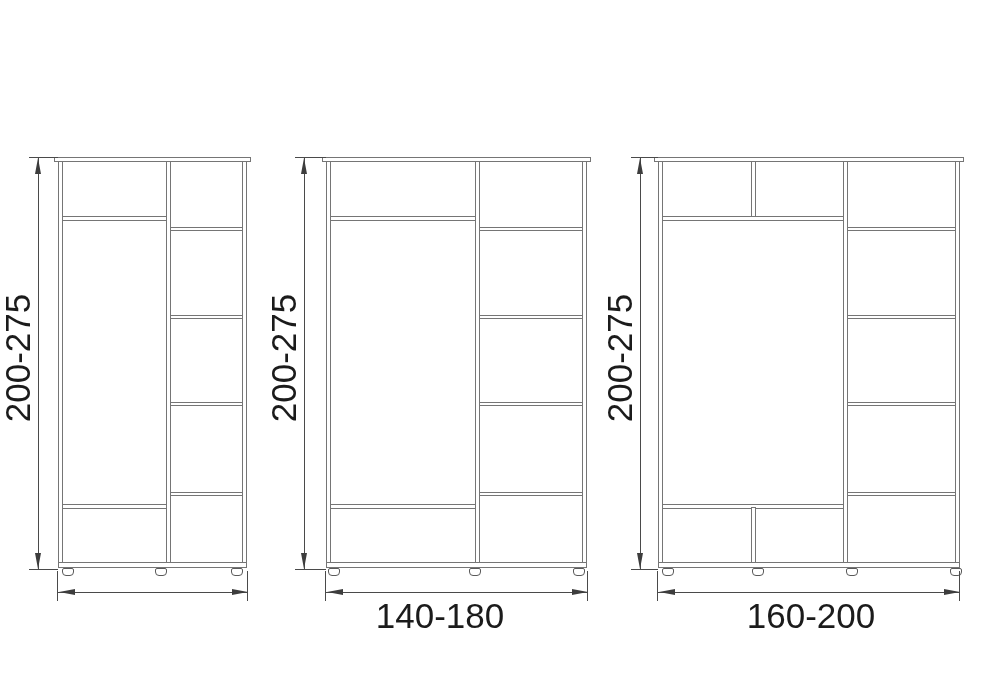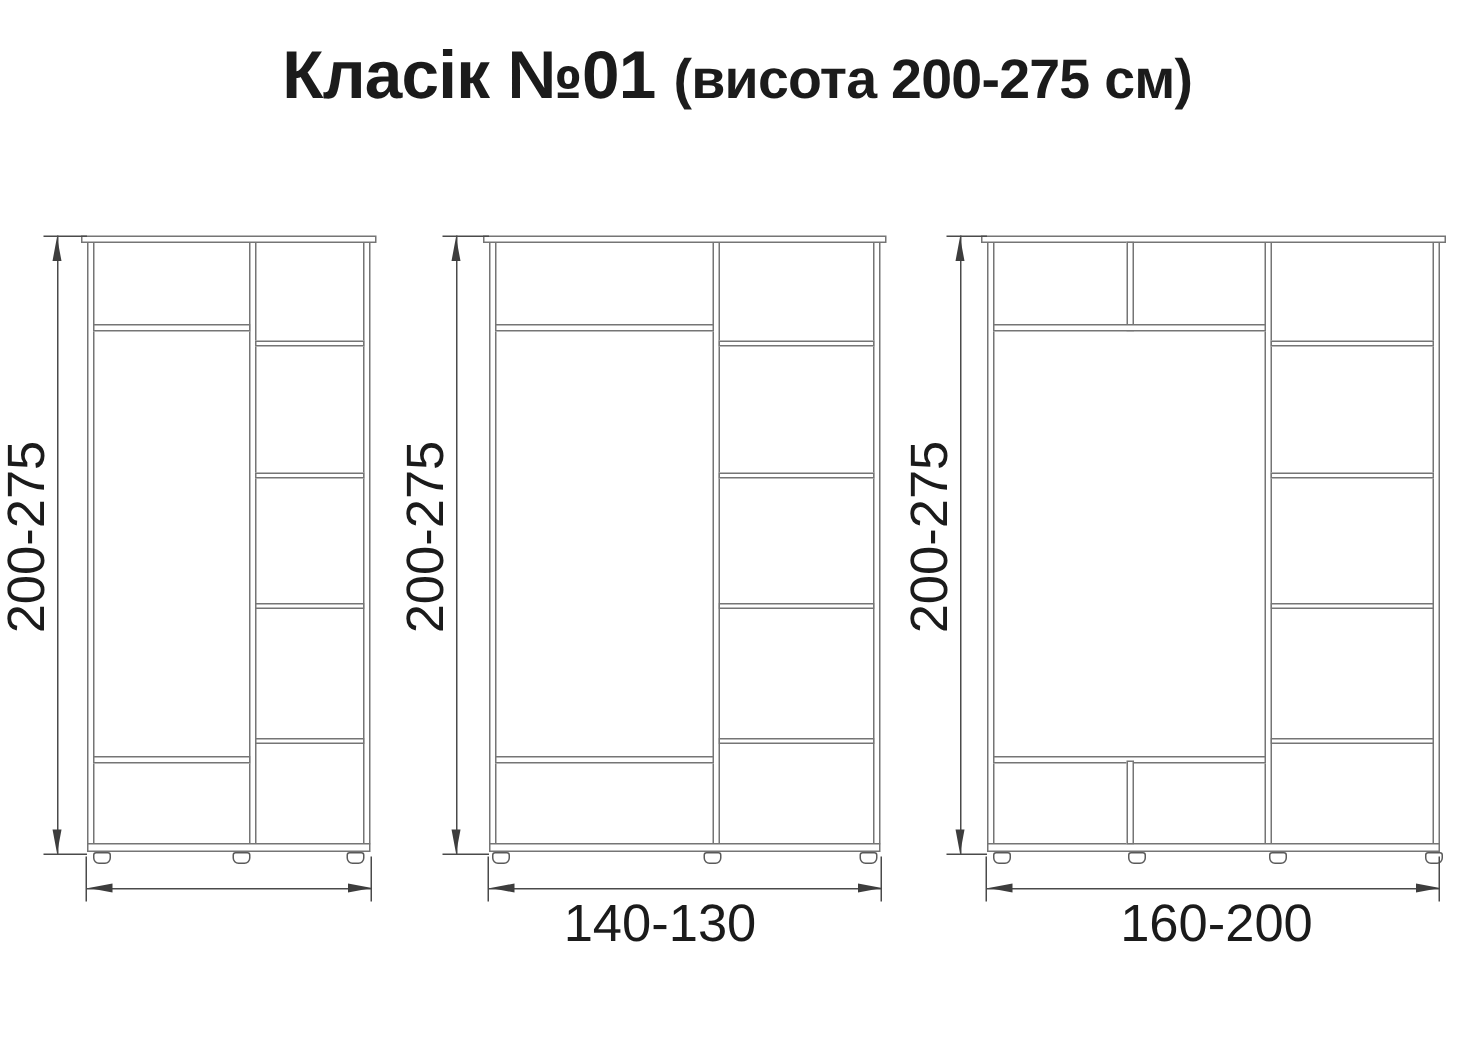--- a/index.html
+++ b/index.html
@@ -24,24 +24,20 @@
   .ar-right{border-top:3px solid transparent;border-bottom:3px solid transparent;border-left:16px solid #3d3d3d;}
   .vlabel{position:absolute;width:240px;height:44px;line-height:44px;text-align:center;
           font-size:35px;transform:rotate(-90deg);white-space:nowrap;}
   .hlabel{position:absolute;width:240px;line-height:40px;text-align:center;font-size:35px;white-space:nowrap;}
 </style>
 </head>
 <body>
 
 <div class="stage">
 
-  <div class="titlebar">
-    <span class="t-main">Класік №01</span>
-    <span class="t-sub">(висота 200-275 см)</span>
-  </div>
 
   <div class="fig" style="left:58px;width:189px;height:420px;">
     <div class="b" style="left:0;top:4px;width:5px;height:402px;"></div>
     <div class="b" style="left:184px;top:4px;width:5px;height:402px;"></div>
     <div class="b" style="left:108px;top:4px;width:5px;height:402px;"></div>
     <div class="b" style="left:-4px;top:0;width:197px;height:5px;"></div>
     <div class="b" style="left:0;top:405px;width:189px;height:6px;"></div>
     <div class="b" style="left:4px;top:59px;width:105px;height:5px;"></div>
     <div class="b" style="left:4px;top:347px;width:105px;height:5px;"></div>
     <div class="b" style="left:112px;top:70px;width:73px;height:4px;"></div>
@@ -88,21 +84,21 @@
   <div class="dl" style="left:304px;top:157px;width:1px;height:413px;"></div>
   <div class="ar ar-up" style="left:301px;top:158px;"></div>
   <div class="ar ar-down" style="left:301px;top:553px;"></div>
   <div class="vlabel" style="left:164px;top:336px;">200-275</div>
 
   <div class="dl" style="left:325px;top:571px;width:1px;height:30px;"></div>
   <div class="dl" style="left:587px;top:571px;width:1px;height:30px;"></div>
   <div class="dl" style="left:326px;top:592px;width:262px;height:1px;"></div>
   <div class="ar ar-left" style="left:327px;top:589px;"></div>
   <div class="ar ar-right" style="left:572px;top:589px;"></div>
-  <div class="hlabel" style="left:320px;top:596px;">140-130</div>
+  <div class="hlabel" style="left:320px;top:596px;">140-180</div>
 
   <div class="fig" style="left:658px;width:302px;height:420px;">
     <div class="b" style="left:0;top:4px;width:5px;height:402px;"></div>
     <div class="b" style="left:297px;top:4px;width:5px;height:402px;"></div>
     <div class="b" style="left:185px;top:4px;width:5px;height:402px;"></div>
     <div class="b" style="left:-4px;top:0;width:310px;height:5px;"></div>
     <div class="b" style="left:0;top:405px;width:302px;height:6px;"></div>
     <div class="b" style="left:93px;top:4px;width:5px;height:60px;"></div>
     <div class="b" style="left:4px;top:59px;width:182px;height:5px;"></div>
     <div class="b" style="left:4px;top:347px;width:182px;height:5px;"></div>

